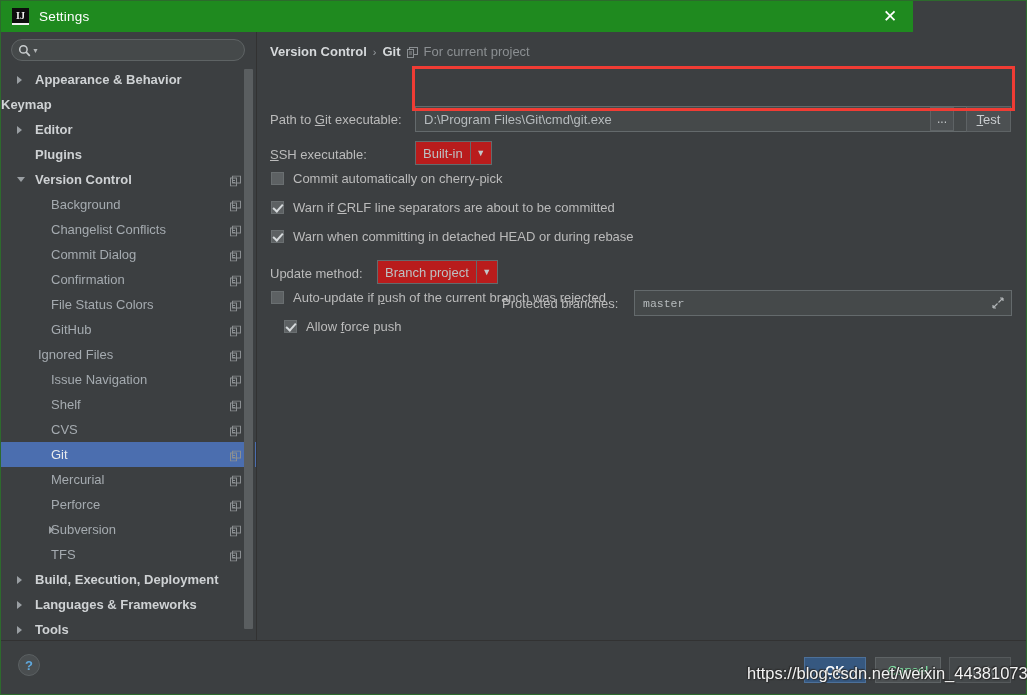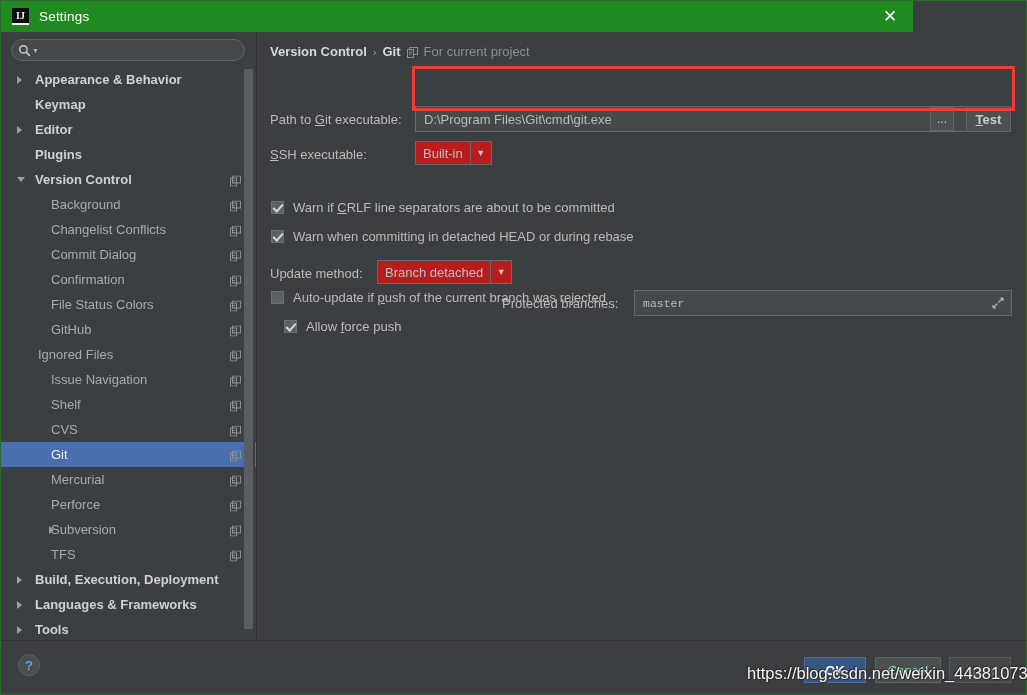--- a/index.html
+++ b/index.html
@@ -154,21 +154,20 @@
     display: flex; align-items: center; justify-content: center;
     cursor: pointer;
   }
   .test-btn {
     position: absolute;
     width: 45px; height: 26px;
     background: #4c5052; border: 1px solid #5e6365;
     color: #c9cdcf; font-size: 13px;
     display: flex; align-items: center; justify-content: center;
     cursor: pointer;
-    font-weight: bold;
   }
 
   .combo {
     position: absolute; height: 24px;
     background: #b91c1c; border: 1px solid #646a6c;
     display: flex; align-items: stretch;
     cursor: pointer;
   }
   .combo-val {
     display: flex; align-items: center;
@@ -284,21 +283,21 @@
     <input class="search-input" type="text" placeholder="" style="">
   </div>
 
   <div class="sidebar">
     <div class="tree" id="tree">
         <div class="tree-row top">
           <span class="arrow" style="left: 16px;"></span>
           <span class="label" style="margin-left: 34px;">Appearance &amp; Behavior</span>
         </div>
         <div class="tree-row top">
-          <span class="label" style="margin-left: 34px;">Keymap</span>
+          <span class="label" style="">Keymap</span>
         </div>
         <div class="tree-row top">
           <span class="arrow" style="left: 16px;"></span>
           <span class="label" style="margin-left: 34px;">Editor</span>
         </div>
         <div class="tree-row top">
           <span class="label" style="margin-left: 34px;">Plugins</span>
         </div>
         <div class="tree-row top">
           <span class="arrow down" style="left: 16px;"></span>
@@ -492,34 +491,38 @@
     <div class="test-btn" style="left:709px; top:74px;">
       <span><span class="mn">T</span><span>est</span></span>
     </div>
 
     <div class="field-label" style="left:13px; top:115px;"><span class="mn">S</span><span>SH executable:</span></div>
     <div class="combo" style="left:158px; top:109px;">
       <span class="combo-val">Built-in</span>
       <span class="combo-arrow">▼</span>
     </div>
 
+    <div class="cb-row" style="left:14px; top:139px;">
+      <span class="cb"></span>
+      <span class="cb-label"><span>Commit automatically on cherry-pick</span><span class="mn"></span><span></span></span>
+    </div>
 
     <div class="cb-row" style="left:14px; top:168px;">
       <span class="cb checked"></span>
       <span class="cb-label"><span>Warn if </span><span class="mn">C</span><span>RLF line separators are about to be committed</span></span>
     </div>
 
     <div class="cb-row" style="left:14px; top:197px;">
       <span class="cb checked"></span>
       <span class="cb-label"><span>Warn when committing in detached HEAD or during rebase</span><span class="mn"></span><span></span></span>
     </div>
 
     <div class="field-label" style="left:13px; top:234px;">Update method:</div>
     <div class="combo" style="left:120px; top:228px;">
-      <span class="combo-val">Branch detached</span>
+      <span class="combo-val">Branch project</span>
       <span class="combo-arrow">▼</span>
     </div>
 
     <div class="cb-row" style="left:14px; top:258px;">
       <span class="cb"></span>
       <span class="cb-label"><span>Auto-update if </span><span class="mn">p</span><span>ush of the current branch was rejected</span></span>
     </div>
 
     <div class="cb-row" style="left:14px; top:287px;margin-left:13px;">
       <span class="cb checked"></span>

